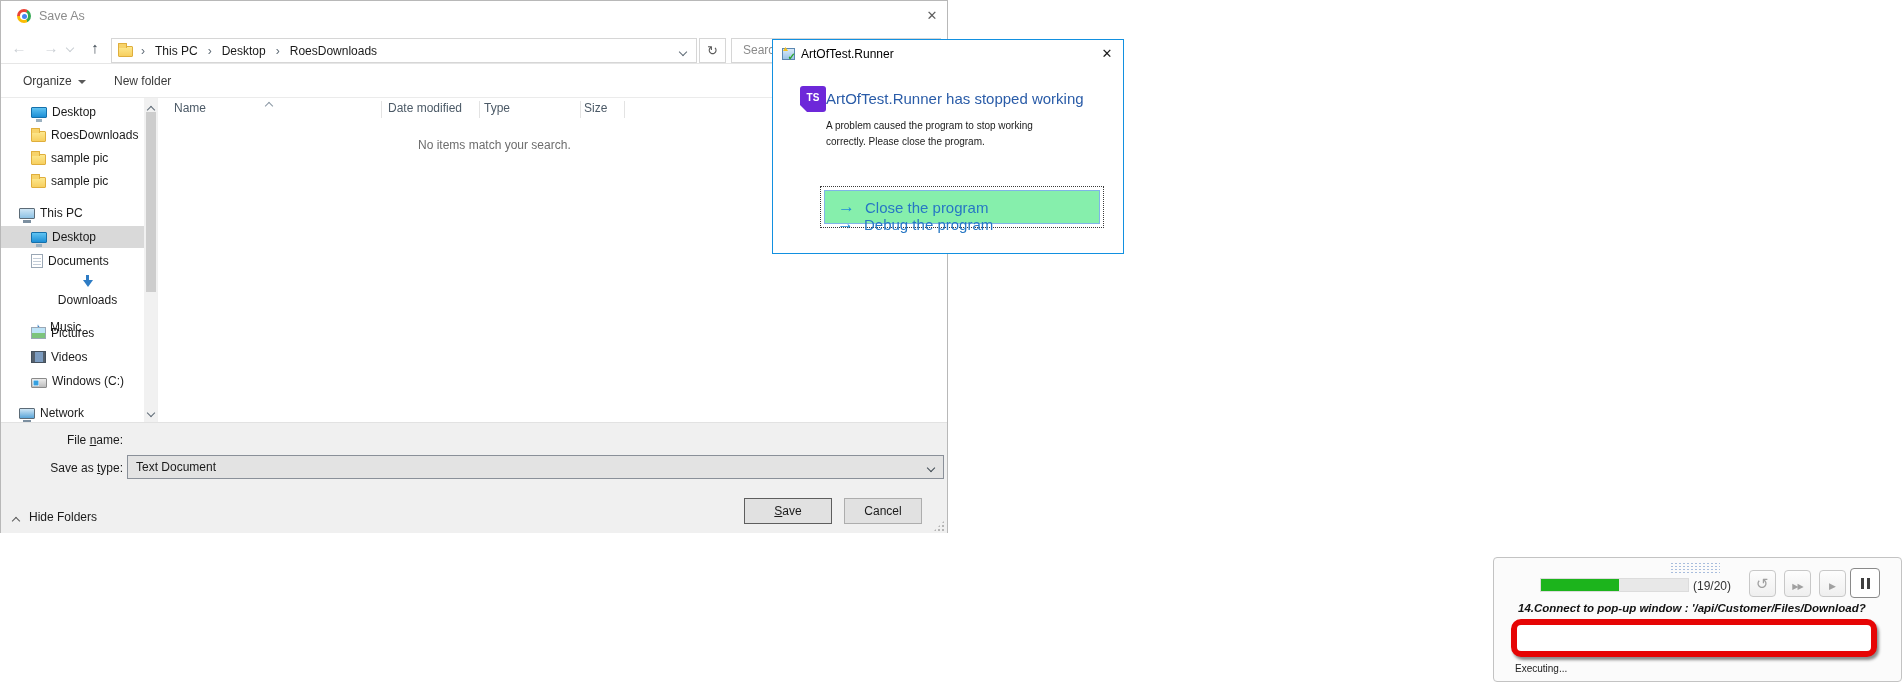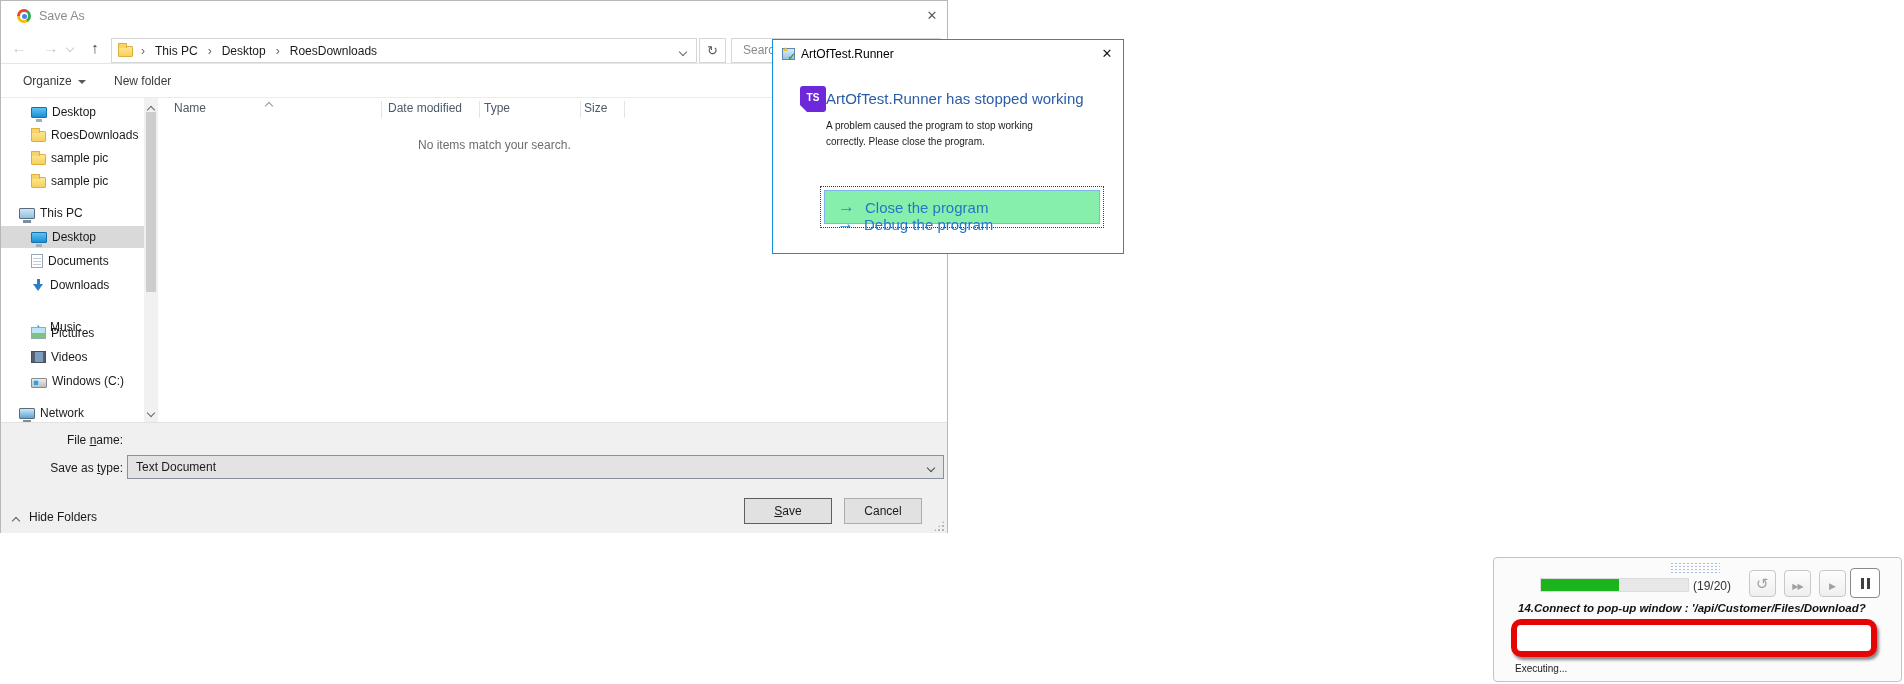--- a/index.html
+++ b/index.html
@@ -205,21 +205,21 @@
       <span>This PC</span>
     </div>
     <div class="abs side-row ind2 sel" style="top:225px;">
       <span class="ic ic-desktop"></span>
       <span>Desktop</span>
     </div>
     <div class="abs side-row ind2" style="top:249px;">
       <span class="ic ic-doc"></span>
       <span>Documents</span>
     </div>
-    <div class="abs side-row ind2" style="top:273px;">
+    <div class="abs side-row ind2" style="top:273px;flex-direction:column;">
       <span class="ic ic-down"></span>
       <span>Downloads</span>
     </div>
     <div class="abs side-row ind2" style="top:315px;">
       <span class="ic ic-music"></span>
       <span>Music</span>
     </div>
     <div class="abs side-row ind2" style="top:321px;">
       <span class="ic ic-pic"></span>
       <span>Pictures</span>

